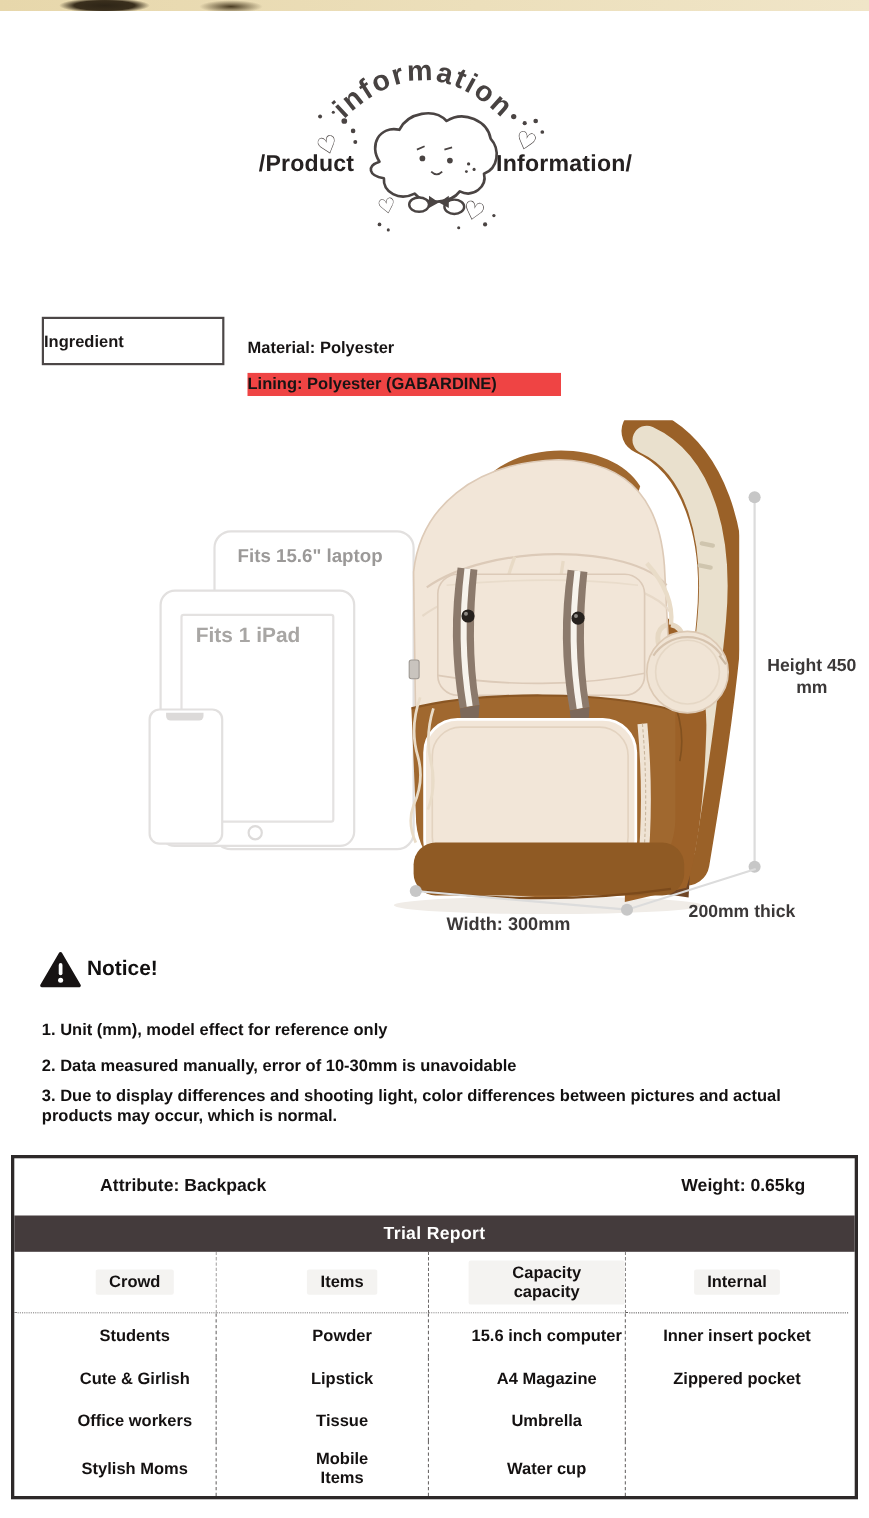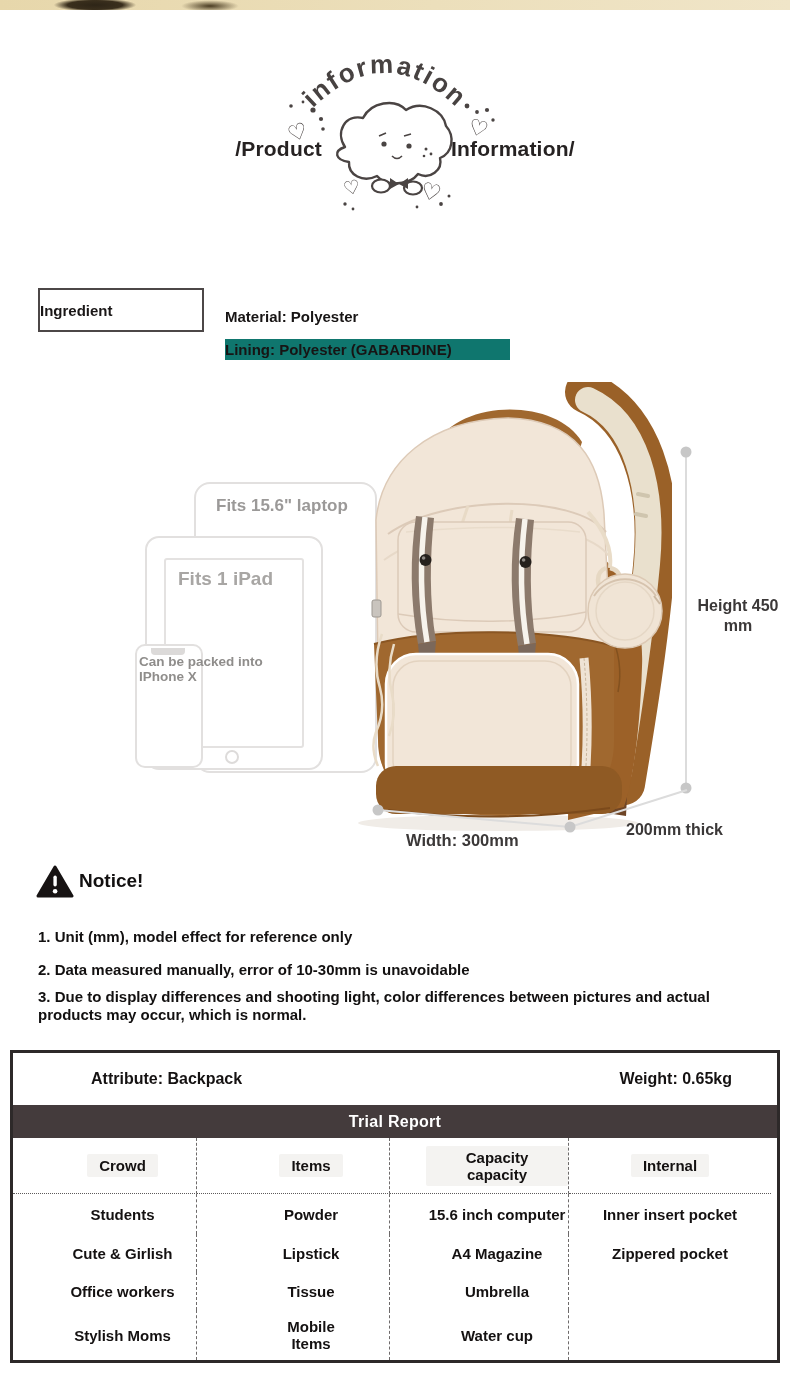--- a/index.html
+++ b/index.html
@@ -18,21 +18,21 @@
   }
   
   .heading-side{top:137px;font-size:21px;font-weight:bold;color:#262222;letter-spacing:.2px;}
   
   #ingredient-box{
     left:38px;top:288px;width:162px;height:40px;border:2px solid #4c4747;
     display:flex;align-items:center;justify-content:flex-start;
     font-size:15px;font-weight:bold;color:#1a1717;background:#fff;
   }
   .ing-line{left:225px;font-size:15px;font-weight:bold;color:#171414;}
-  .patch{background:#0f766e;}
+  .patch{background:#ef4444;}
   
   .device{background:#fff;border:2px solid #e2e0df;}
   #laptop{left:194px;top:482px;width:179px;height:287px;border-radius:16px;z-index:1;}
   #ipad{left:145px;top:536px;width:174px;height:230px;border-radius:14px;z-index:2;}
   #ipad-screen{left:17px;top:20px;width:136px;height:186px;border:2px solid #e4e2e1;border-radius:3px;}
   #ipad-home{left:78px;top:212px;width:10px;height:10px;border:2px solid #dddbda;border-radius:50%;}
   #iphone{left:135px;top:644px;width:64px;height:120px;border-radius:10px;z-index:3;}
   #iphone-notch{left:14px;top:2px;width:34px;height:7px;background:#dcdad9;border-radius:0 0 4px 4px;}
   .dev-label{font-weight:bold;z-index:4;}
   #laptop-label{left:216px;top:496px;font-size:17px;color:#9b9998;}
@@ -138,24 +138,20 @@
   <div id="laptop" class="abs device"></div>
   <div id="ipad" class="abs device">
     <div id="ipad-screen" class="abs"></div>
     <div id="ipad-home" class="abs"></div>
   </div>
   <div id="iphone" class="abs device">
     <div id="iphone-notch" class="abs"></div>
   </div>
   <div id="laptop-label" class="abs dev-label">Fits 15.6" laptop</div>
   <div id="ipad-label" class="abs dev-label">Fits 1 iPad</div>
-  <div id="iphone-label" class="abs dev-label">
-    <div>Can be packed into</div>
-    <div>IPhone X</div>
-  </div>
 
   <svg class="abs" style="left:348px;top:382px;z-index:5" width="324" height="452" viewBox="0 0 324 452">
     <ellipse cx="150" cy="441" rx="140" ry="8" fill="#f0ece7"></ellipse>
 
     <path d="M 238 10 C 292 34 314 104 306 184 C 299 262 288 330 276 402" stroke="#9a6128" stroke-width="42" fill="none" stroke-linecap="round"></path>
     <path d="M 240 18 C 288 40 306 106 299 182 C 292 256 282 322 271 390" stroke="#e9e0cd" stroke-width="26" fill="none" stroke-linecap="round"></path>
     <path d="M 290 112 l 10 2 M 288 132 l 10 2" stroke="#cfc5ae" stroke-width="4" stroke-linecap="round"></path>
 
     <path d="M 256 318 L 284 314 L 278 434 L 252 430 Z" fill="#6e4526"></path>
     <rect x="255" y="340" width="27" height="10" rx="2" fill="#5d3a1f"></rect>

